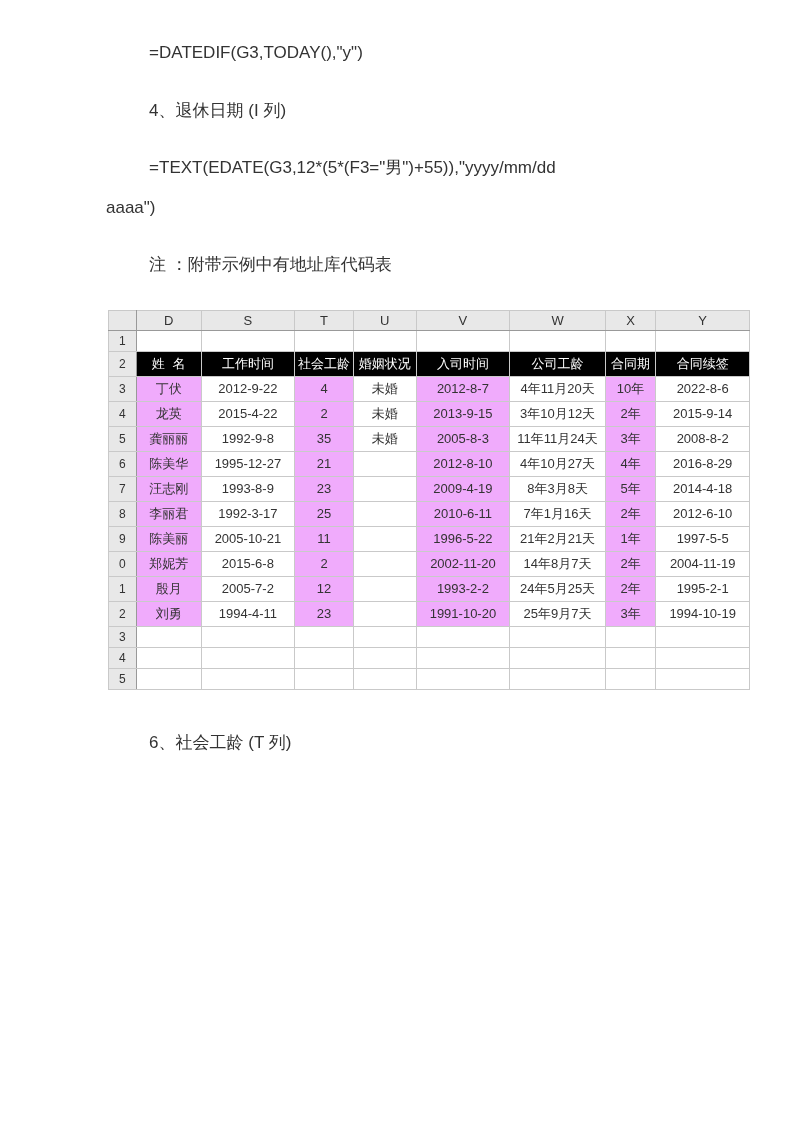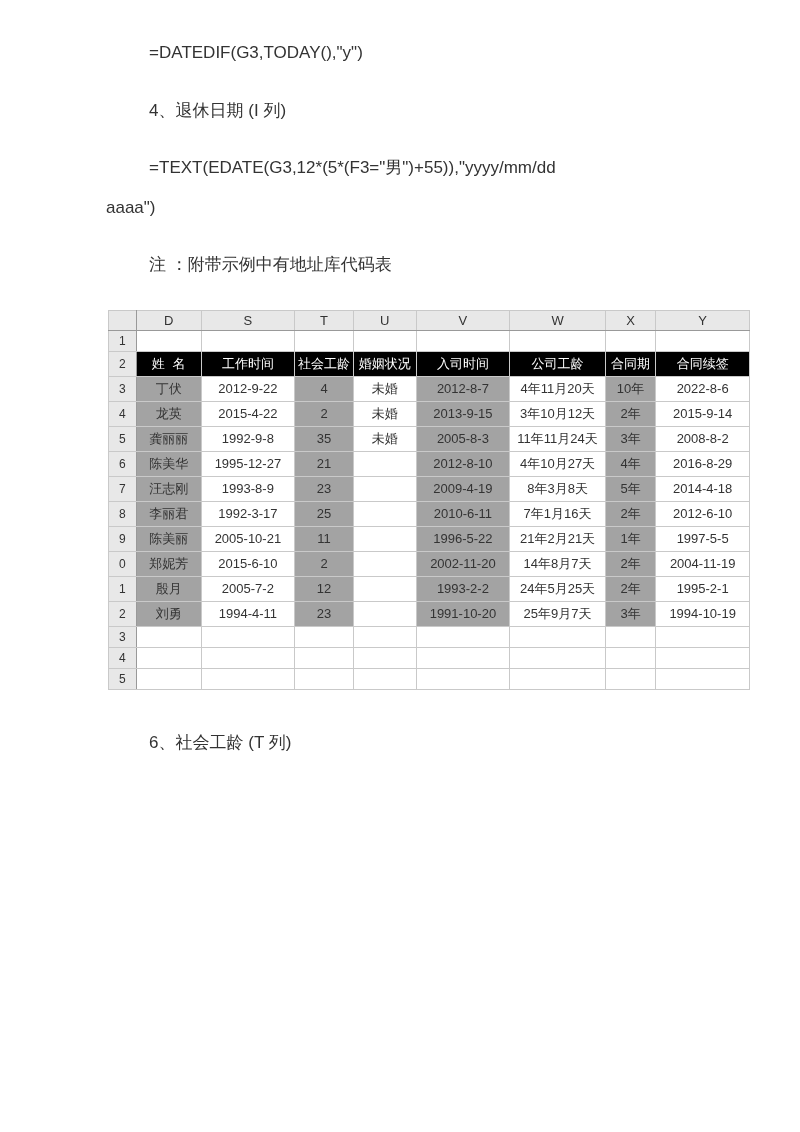--- a/index.html
+++ b/index.html
@@ -68,21 +68,21 @@
     font-size: 12px;
     text-align: center;
   }
   .ss .hdr {
     background: #000000;
     color: #fff;
     font-weight: normal;
     font-family: Liberation Mono, monospace;
   }
   .ss .gray {
-    background: #a3a3a3;
+    background: #f0abfc;
   }
   .ss .empty {
     background: #fff;
   }
   
   .c-D { width: 62px; }
   .c-S { width: 90px; }
   .c-T { width: 56px; }
   .c-U { width: 60px; }
   .c-V { width: 90px; }
@@ -218,21 +218,21 @@
         <td class="gray">11</td>
         <td></td>
         <td class="gray">1996-5-22</td>
         <td>21年2月21天</td>
         <td class="gray">1年</td>
         <td>1997-5-5</td>
       </tr>
       <tr>
         <th class="rowhead">0</th>
         <td class="gray">郑妮芳</td>
-        <td>2015-6-10</td>
+        <td>2015-6-8</td>
         <td class="gray">2</td>
         <td></td>
         <td class="gray">2002-11-20</td>
         <td>14年8月7天</td>
         <td class="gray">2年</td>
         <td>2004-11-19</td>
       </tr>
       <tr>
         <th class="rowhead">1</th>
         <td class="gray">殷月</td>

